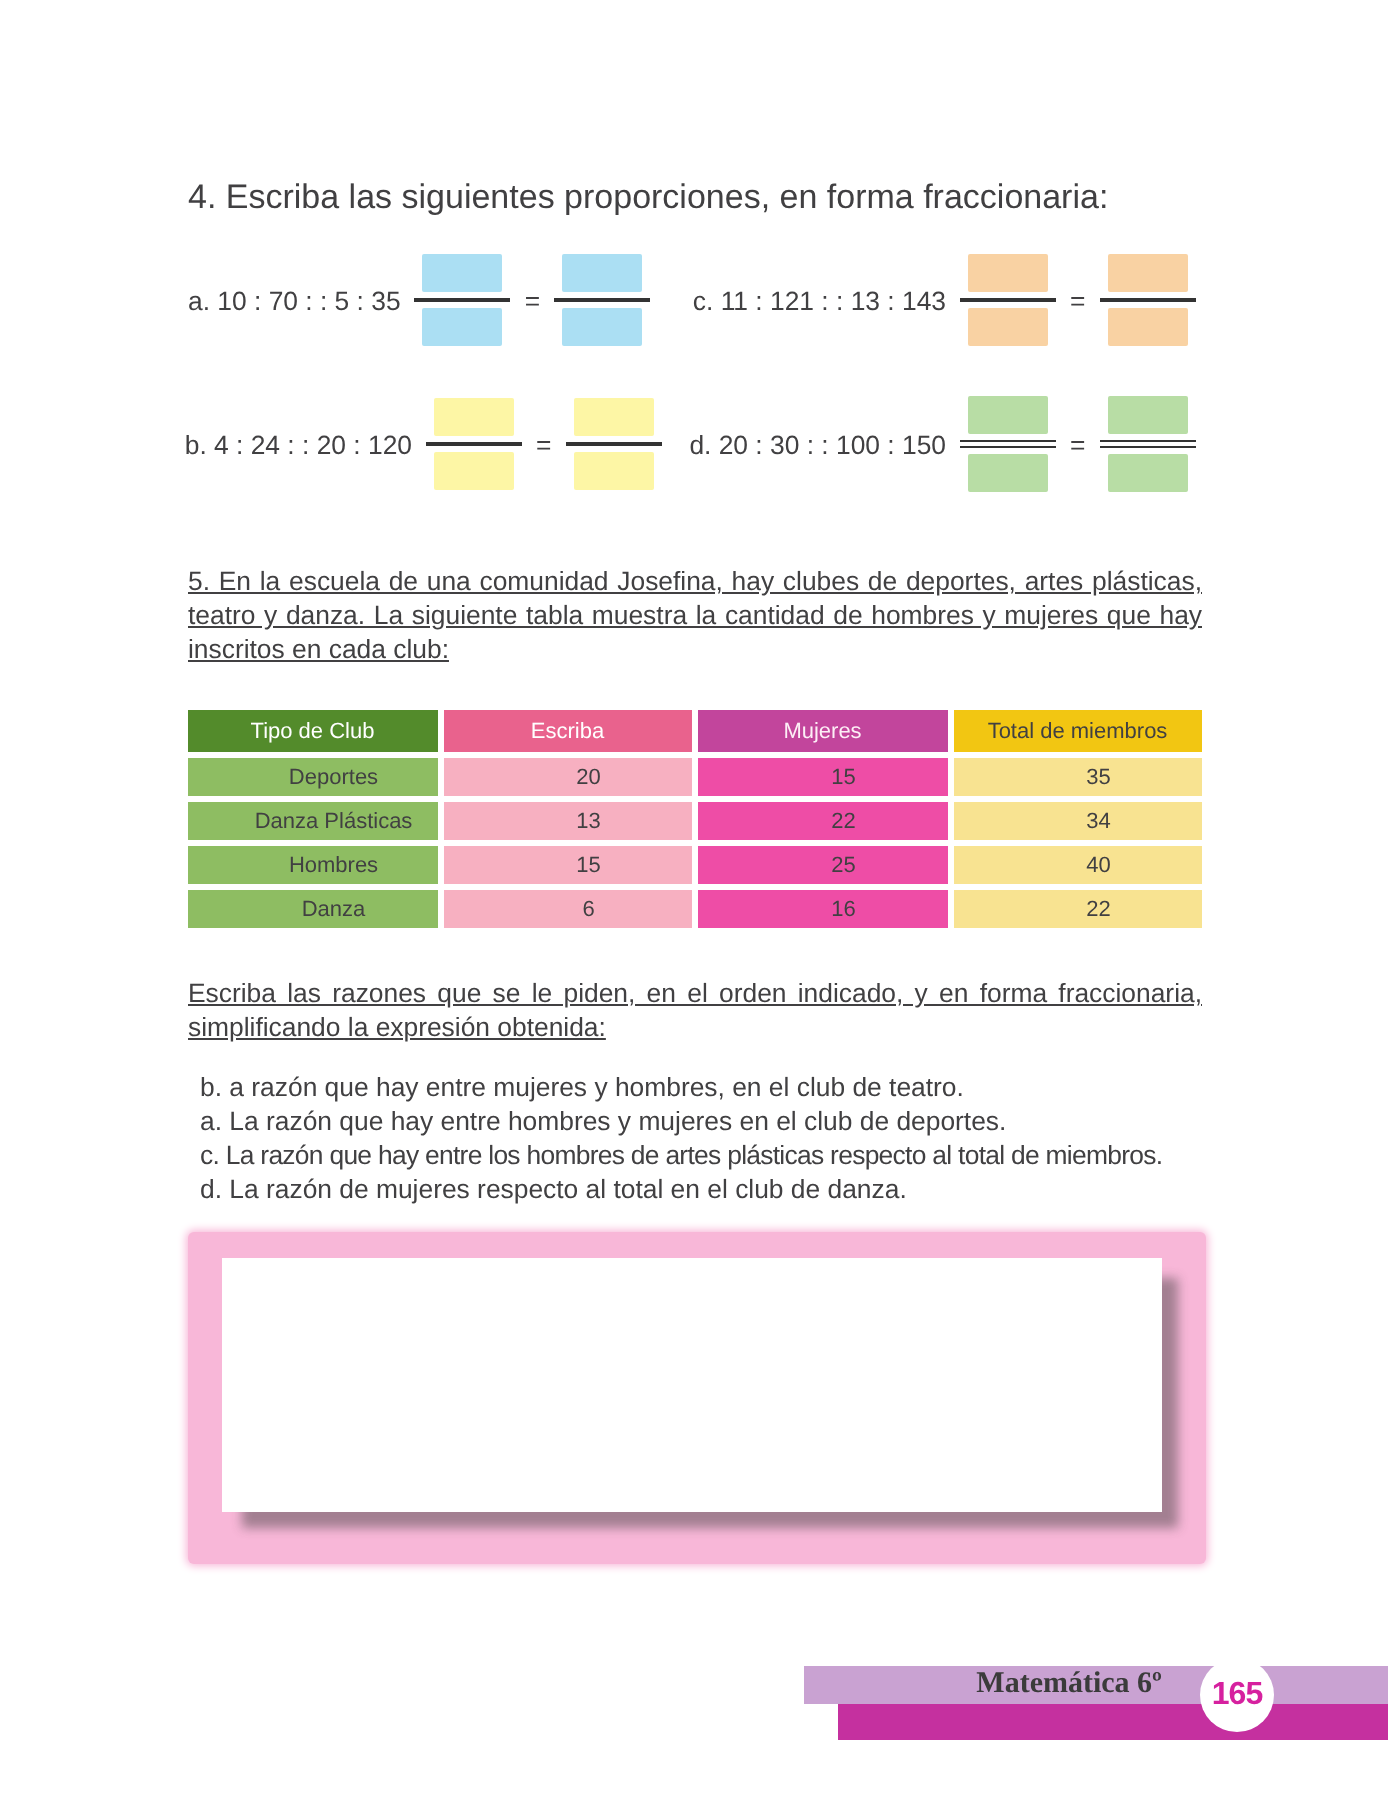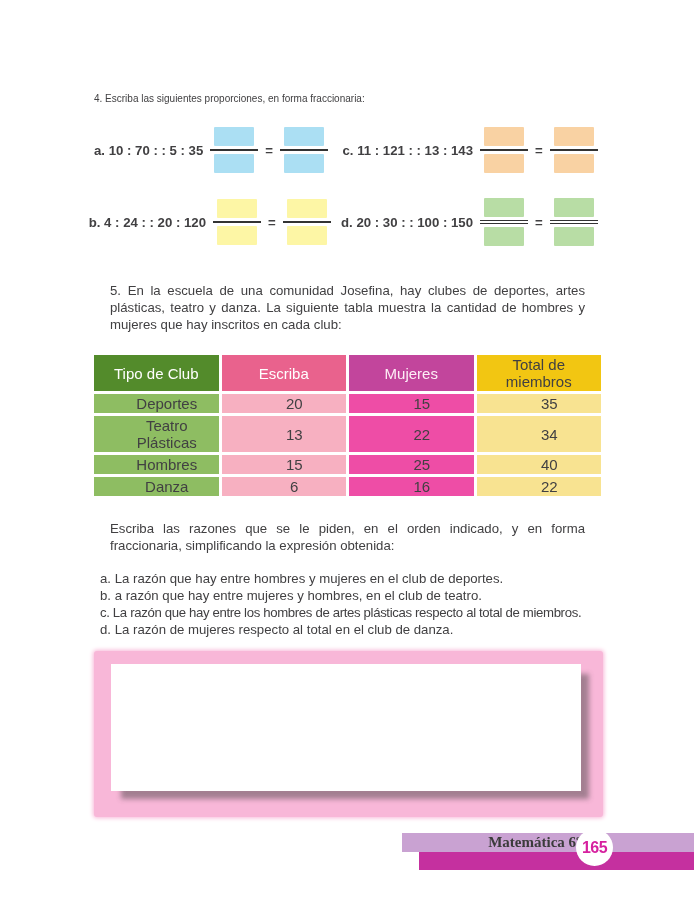--- a/index.html
+++ b/index.html
@@ -9,36 +9,36 @@
     height: 900px;
     background: #ffffff;
     overflow: hidden;
     font-family: "Liberation Sans", sans-serif;
     color: var(--text, #414042);
   }
   .content { padding: 90px 93px 0 94px; }
 
   
   .para {
-    margin: 16px;
+    margin: 0;
     font-size: 13.2px;
     line-height: 17px;
     text-align: justify;
     color: var(--text);
-  }
-  .ex-title { margin: 0; font-size: 10px; line-height: 17px; }
+    text-decoration: underline;
+  }
+  .ex-title { margin: 0; font-size: 17px; line-height: 17px; }
 
   
   .prop-grid {
     display: grid;
     grid-template-columns: 229px auto;
     column-gap: 0;
     row-gap: 25px;
     margin-top: 20px;
-    font-weight: bold;
   }
   .prop-item { display: flex; align-items: center; }
   .prop-label {
     display: flex;
     justify-content: flex-end;
     white-space: nowrap;
     font-size: 13.2px;
     margin-right: 7px;
     color: var(--text);
   }
@@ -61,21 +61,21 @@
 
   .club-table {
     margin-top: 19px;
     width: 513px;
     border-collapse: separate;
     border-spacing: 3px;
     table-layout: fixed;
     margin-left: -3px;
   }
   .club-table th, .club-table td {
-    font-size: 15px;
+    font-size: 11px;
     text-align: center;
     padding: 1px 2px;
     font-weight: normal;
   }
   .club-table th { height: 19px; }
   .club-table td { height: 17px; color: var(--text); padding-left: 23px; }
   .h-club { background: var(--tbl-header-club); color: #ffffff; }
   .h-hom  { background: var(--tbl-header-hombres); color: #ffffff; }
   .h-muj  { background: var(--tbl-header-mujeres); color: #fdeef6; }
   .h-tot  { background: var(--tbl-header-total); color: var(--text); }
@@ -122,21 +122,21 @@
     background: var(--footer-magenta);
   }
   .footer-book {
     position: absolute; left: 402px; top: 833px; width: 179px; height: 19px;
     display: flex; align-items: center; justify-content: flex-end;
     font-family: "Liberation Serif", serif;
     font-weight: bold; font-size: 15px; color: #3b3b3b;
     z-index: 2; white-space: nowrap;
   }
   .footer-circle {
-    position: absolute; left: 576px; top: 829px;
+    position: absolute; left: 600px; top: 829px;
     width: 37px; height: 37px; border-radius: 50%;
     background: #ffffff;
     display: flex; align-items: center; justify-content: center;
     z-index: 3;
   }
   .page-num {
     font-size: 16px; font-weight: bold;
     color: var(--page-number-color);
     letter-spacing: -0.5px;
   }
@@ -232,21 +232,21 @@
         </tr>
       </thead>
       <tbody>
         <tr>
           <td class="c-club">Deportes</td>
           <td class="c-hom">20</td>
           <td class="c-muj">15</td>
           <td class="c-tot">35</td>
         </tr>
         <tr>
-          <td class="c-club">Teatro Plásticas</td>
+          <td class="c-club">Danza Plásticas</td>
           <td class="c-hom">13</td>
           <td class="c-muj">22</td>
           <td class="c-tot">34</td>
         </tr>
         <tr>
           <td class="c-club">Hombres</td>
           <td class="c-hom">15</td>
           <td class="c-muj">25</td>
           <td class="c-tot">40</td>
         </tr>
@@ -255,22 +255,22 @@
           <td class="c-hom">6</td>
           <td class="c-muj">16</td>
           <td class="c-tot">22</td>
         </tr>
       </tbody>
     </table>
 
     <p class="para razones-intro">Escriba las razones que se le piden, en el orden indicado, y en forma fraccionaria, simplificando la expresión obtenida:</p>
 
     <div class="questions">
+      <div class="q-line">b. a razón que hay entre mujeres y hombres, en el club de teatro.</div>
       <div class="q-line">a. La razón que hay entre hombres y mujeres en el club de deportes.</div>
-      <div class="q-line">b. a razón que hay entre mujeres y hombres, en el club de teatro.</div>
       <div class="q-line">c. La razón que hay entre los hombres de artes plásticas respecto al total de miembros.</div>
       <div class="q-line">d. La razón de mujeres respecto al total en el club de danza.</div>
     </div>
 
     <div class="answer-frame">
       <div class="answer-area"></div>
     </div>
   </div>
 
   <div class="footer-lilac"></div>

